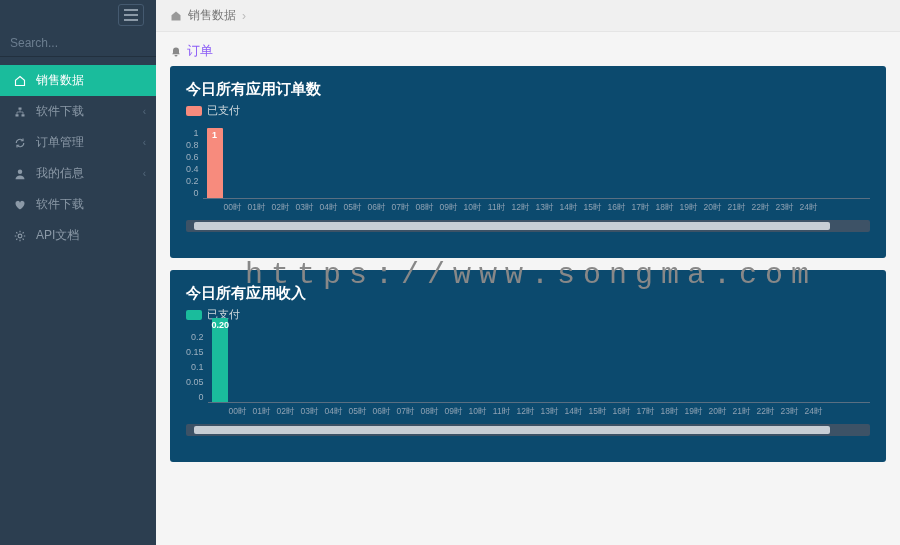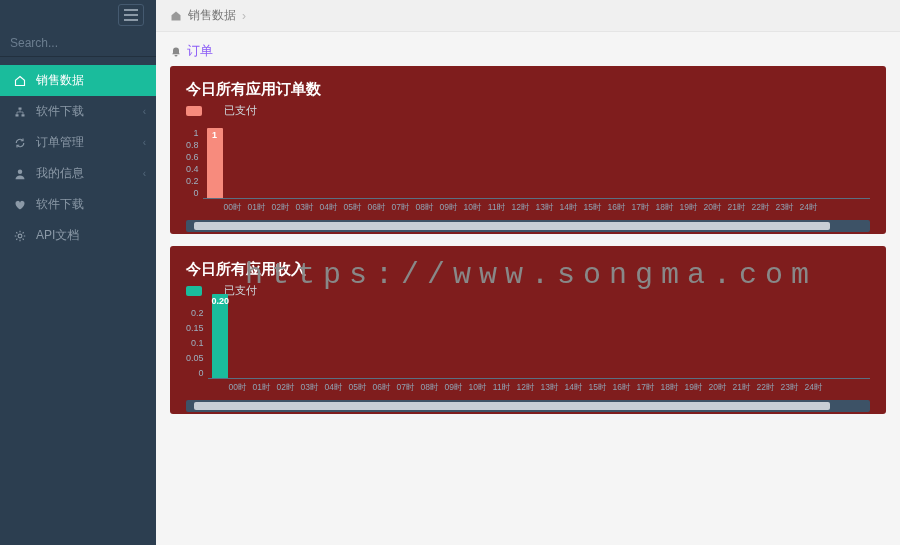--- a/index.html
+++ b/index.html
@@ -22,23 +22,23 @@
 .nav li .ic { width: 16px; text-align: center; margin-right: 8px; font-size: 12px; }
 .nav li .chev { position: absolute; right: 10px; color: #55697d; font-size: 10px; }
 
 
 .main { flex: 1; background: #f5f5f5; display: flex; flex-direction: column; overflow: hidden; }
 .breadcrumb { background: #f0f0f0; border-bottom: 1px solid #e5e5e5; padding: 7px 14px; font-size: 12px; color: #777; display: flex; align-items: center; gap: 6px; }
 .breadcrumb .sep { color: #bbb; }
 .section-title { padding: 10px 14px 6px; color: #8b5cf6; font-size: 13px; display: flex; align-items: center; gap: 5px; }
 .panels { padding: 0 14px 14px; display: flex; flex-direction: column; gap: 12px; overflow: auto; }
 
-.panel { background: #7f1d1d; border-radius: 3px; padding: 14px 16px 2px; color: #ecf0f1; position: relative; }
+.panel { background: #0c4a6e; border-radius: 3px; padding: 14px 16px 26px; color: #ecf0f1; position: relative; }
 .panel-title { font-size: 15px; font-weight: bold; color: #fff; }
-.legend-row { margin-top: 4px; display: flex; align-items: center; gap: 22px; }
+.legend-row { margin-top: 4px; display: flex; align-items: center; gap: 5px; }
 .legend-swatch { width: 16px; height: 10px; border-radius: 2px; display: inline-block; }
 .legend-label { font-size: 11px; color: #cfd8dc; }
 
 .chart-zone { display: flex; margin-top: 10px; height: 90px; }
 .y-axis { display: flex; flex-direction: column; justify-content: space-between; align-items: flex-end; font-size: 9px; color: #9db0c0; padding-right: 4px; height: 70px; }
 .plot { flex: 1; position: relative; }
 .baseline { position: absolute; left: 0; right: 0; top: 70px; height: 1px; background: #5a6f82; }
 .bar { position: absolute; width: 16px; bottom: 20px; border-radius: 1px 1px 0 0; }
 .bar .val { position: absolute; top: 2px; left: 0; right: 0; text-align: center; font-size: 9px; color: #fff; font-weight: bold; }
 .x-axis { position: absolute; left: 18px; right: 0; top: 74px; display: flex; font-size: 8.5px; color: #8fa2b3; }

